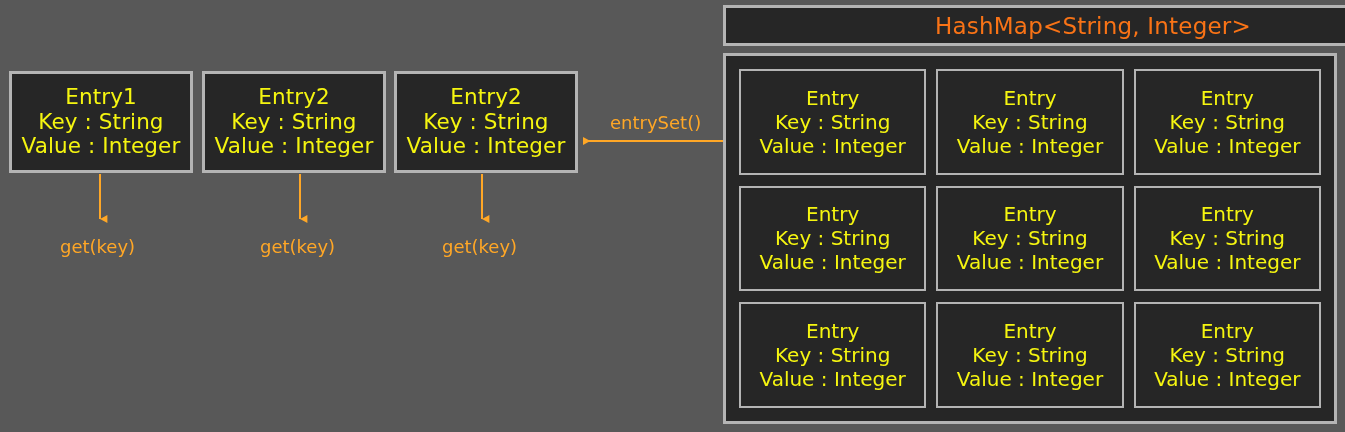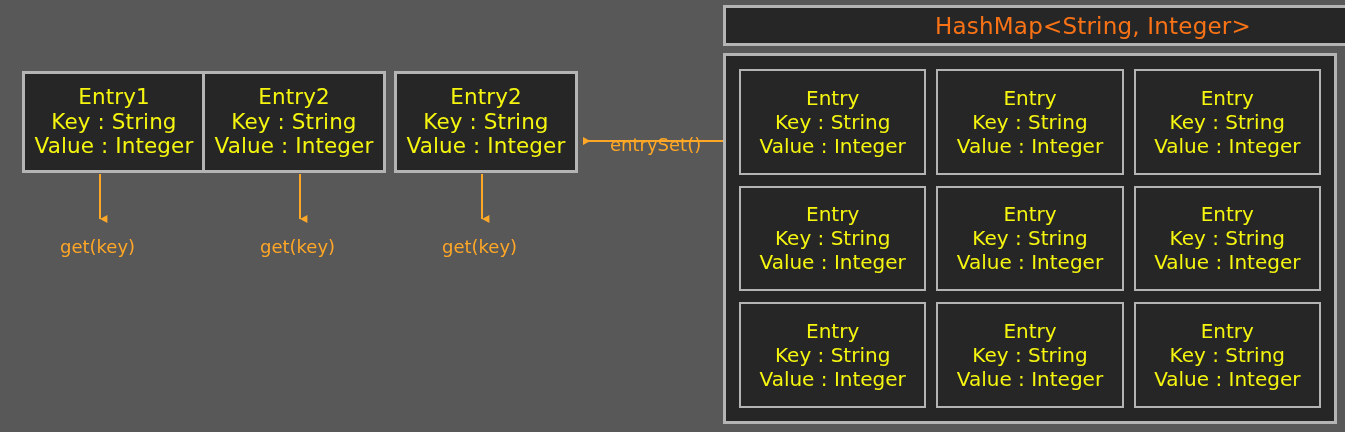--- a/index.html
+++ b/index.html
@@ -40,21 +40,21 @@
     white-space: nowrap;
   }
 
   
   .left-box {
     width: 184px;
     height: 102px;
     top: 71px;
     font-size: 21.5px;
   }
-  .left-box.b1 { left: 22px; }
+  .left-box.b1 { left: 9px; }
   .left-box.b2 { left: 202px; }
   .left-box.b3 { left: 394px; }
 
   
   #hashmap-title {
     position: absolute;
     left: 723px;
     top: 5px;
     width: 740px;
     height: 41px;
@@ -110,21 +110,20 @@
   }
   .call-label {
     position: absolute;
     color: #ffa726;
     font-size: 18px;
     white-space: nowrap;
   }
   #entryset-label {
     left: 610px;
     top: 112px;
-    margin-top: 22px;
   }
   .getkey-label { top: 236px; }
   .getkey-label.g1 { left: 60px; }
   .getkey-label.g2 { left: 260px; }
   .getkey-label.g3 { left: 442px; }
 </style>
 </head>
 <body>
 
 <div id="canvas">

